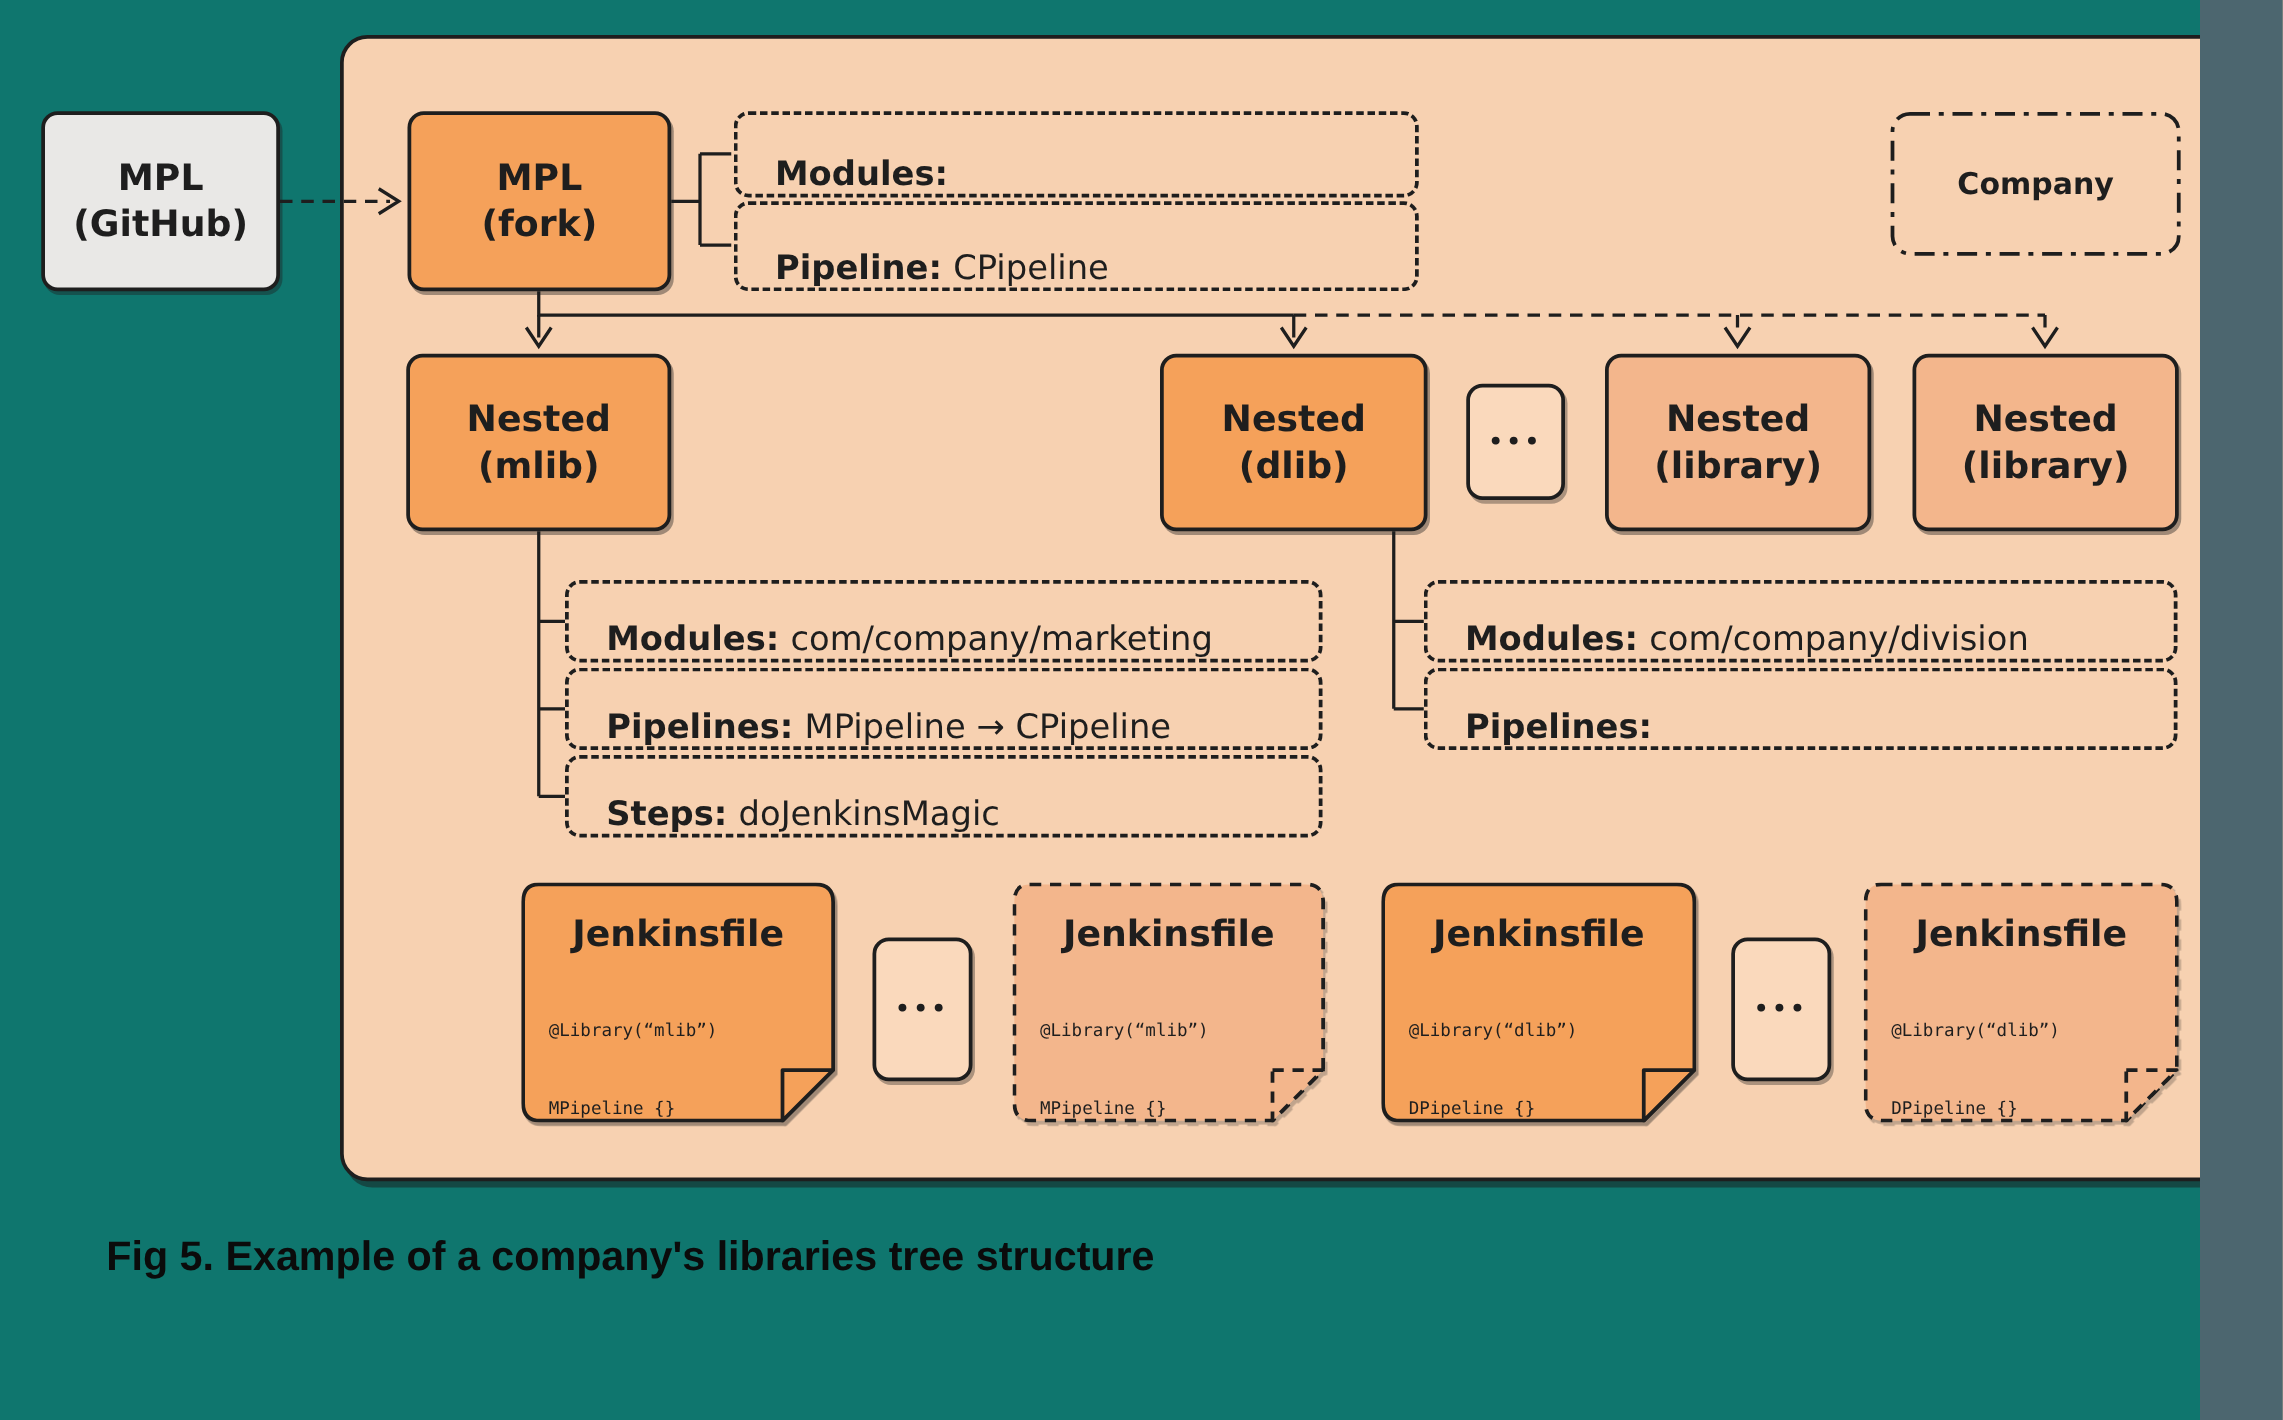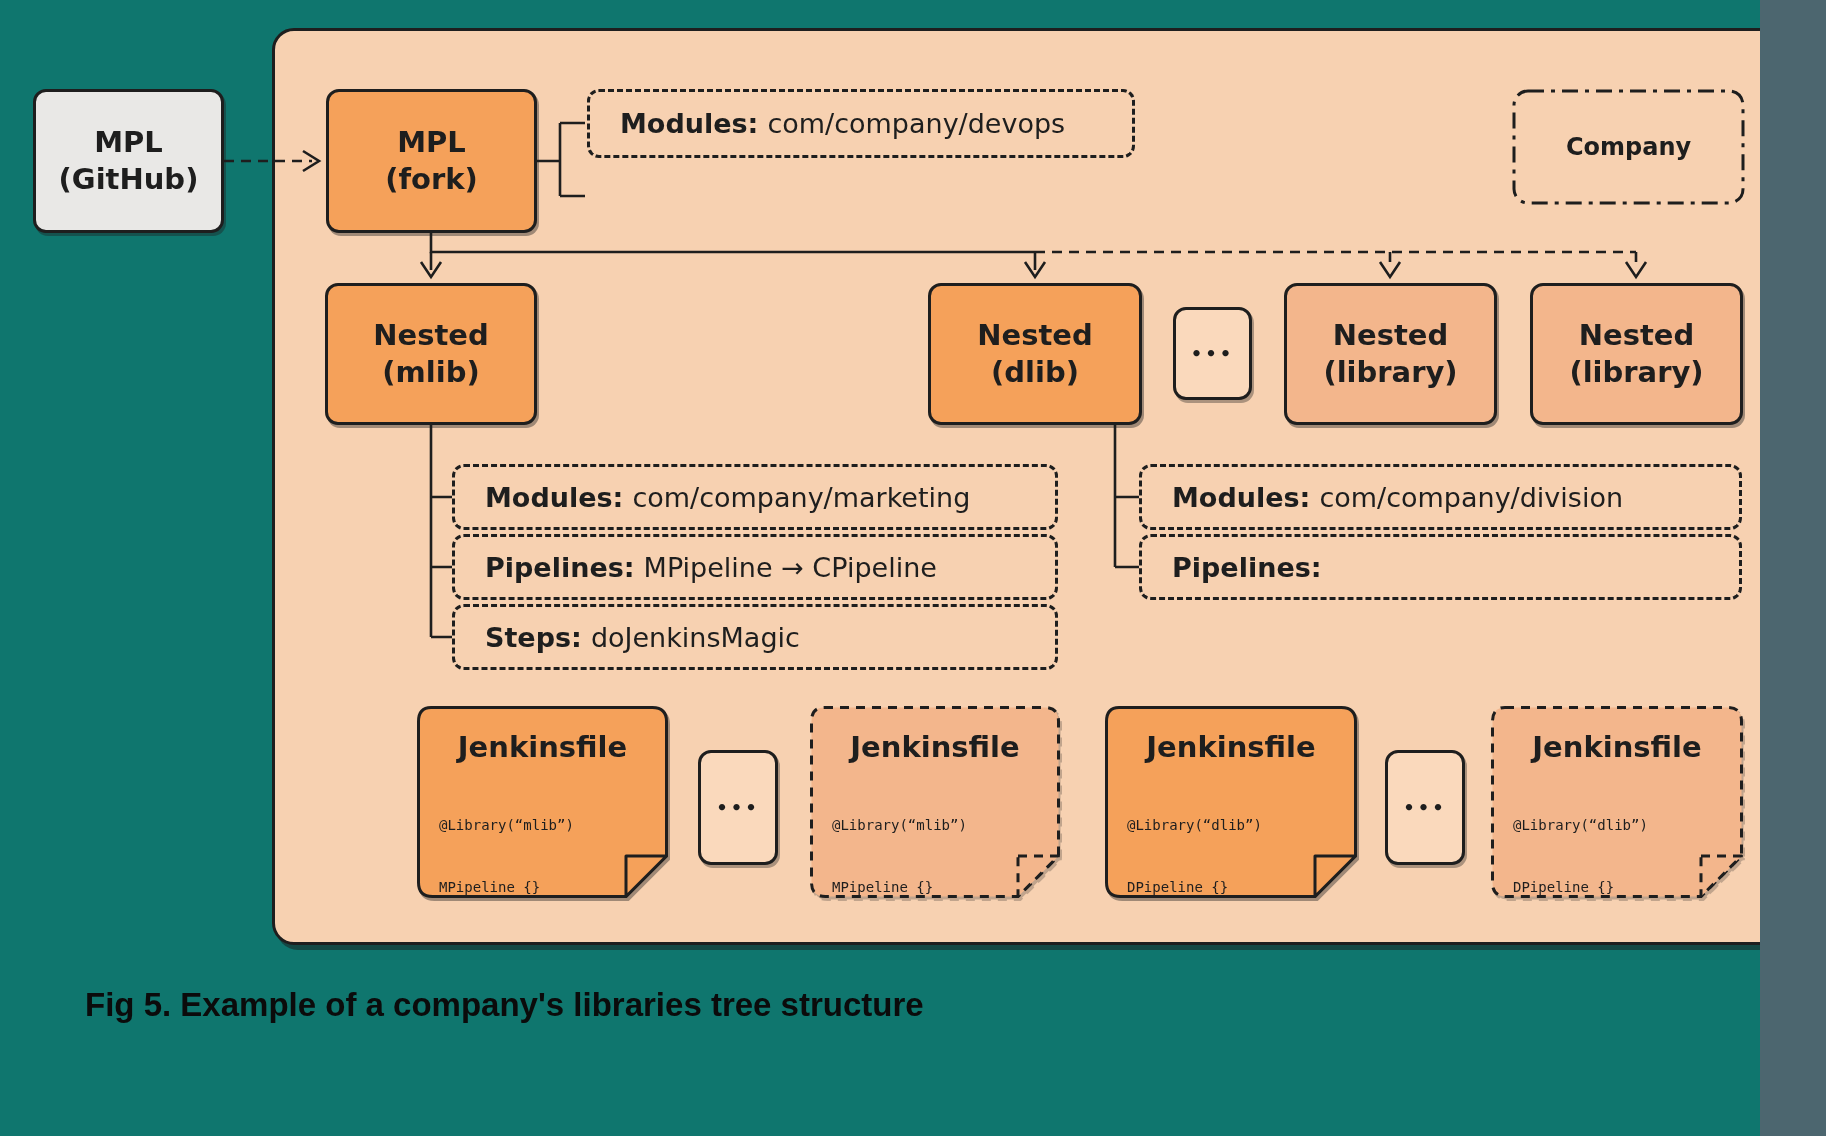--- a/index.html
+++ b/index.html
@@ -19,21 +19,21 @@
   .node.orange{background:#f5a15a;}
   .node.salmon{background:#f3b68c;}
   .node.gray{background:#e9e8e6;}
 
   .dotsbox{border:3px solid #1e1e1e;border-radius:13px;background:#fad9bc;
            display:flex;align-items:center;justify-content:center;
            font-weight:bold;font-size:18px;letter-spacing:3px;
            box-shadow:2px 3px 0 rgba(30,30,30,.35);}
 
   
-  .detail{border:3px dashed #1e1e1e;border-radius:12px;display:flex;align-items:center;
+  .detail{border:3px dashed #1e1e1e;border-radius:12px;display:flex;align-items:flex-end;
           padding-left:30px;font-size:27px;}
   .detail .lbl{font-weight:bold;margin-right:9px;white-space:pre;}
   .detail .val{font-weight:normal;white-space:pre;}
 
   
   .note{position:absolute;}
   .note svg{position:absolute;left:0;top:0;}
   .note .inner{position:absolute;left:0;top:0;width:100%;height:100%;
                display:flex;flex-direction:column;justify-content:space-between;}
   .note .title{font-weight:bold;font-size:29px;text-align:center;margin-top:24px;}
@@ -91,21 +91,24 @@
     <span>(GitHub)</span>
   </div>
 
   <div class="abs node orange" style="left:326px;top:89px;width:211px;height:144px;">
     <span>MPL</span>
     <span>(fork)</span>
   </div>
 
   <div class="abs detail" style="left:587px;top:89px;width:548px;height:69px;">
     <span class="lbl">Modules:</span>
-    <span class="val">com/company/devops</span>
+  </div>
+  <div class="abs detail" style="left:587px;top:161px;width:548px;height:72px;">
+    <span class="lbl">Pipeline:</span>
+    <span class="val">CPipeline</span>
   </div>
 
   <div class="abs companyLabel" style="left:1514px;top:91px;width:229px;height:112px;">Company</div>
 
   <div class="abs node orange" style="left:325px;top:283px;width:212px;height:142px;">
     <span>Nested</span>
     <span>(mlib)</span>
   </div>
   <div class="abs node orange" style="left:928px;top:283px;width:214px;height:142px;">
     <span>Nested</span>

